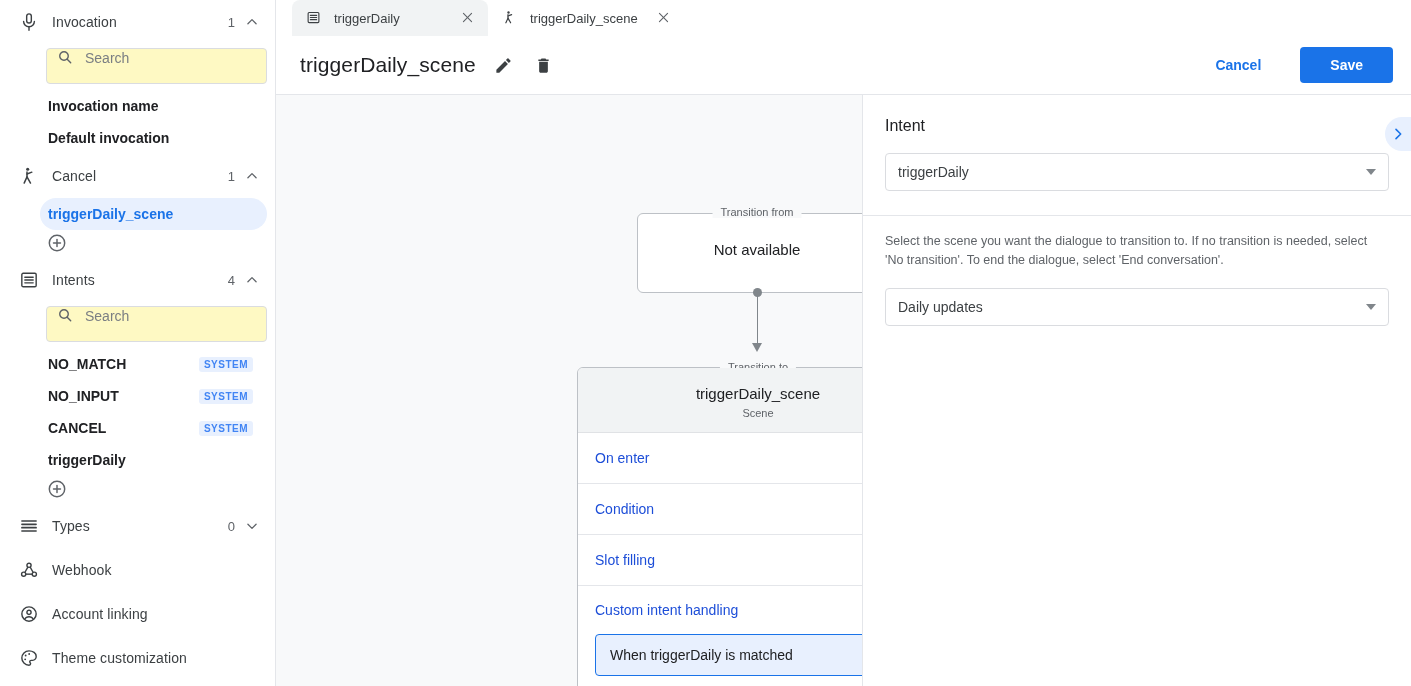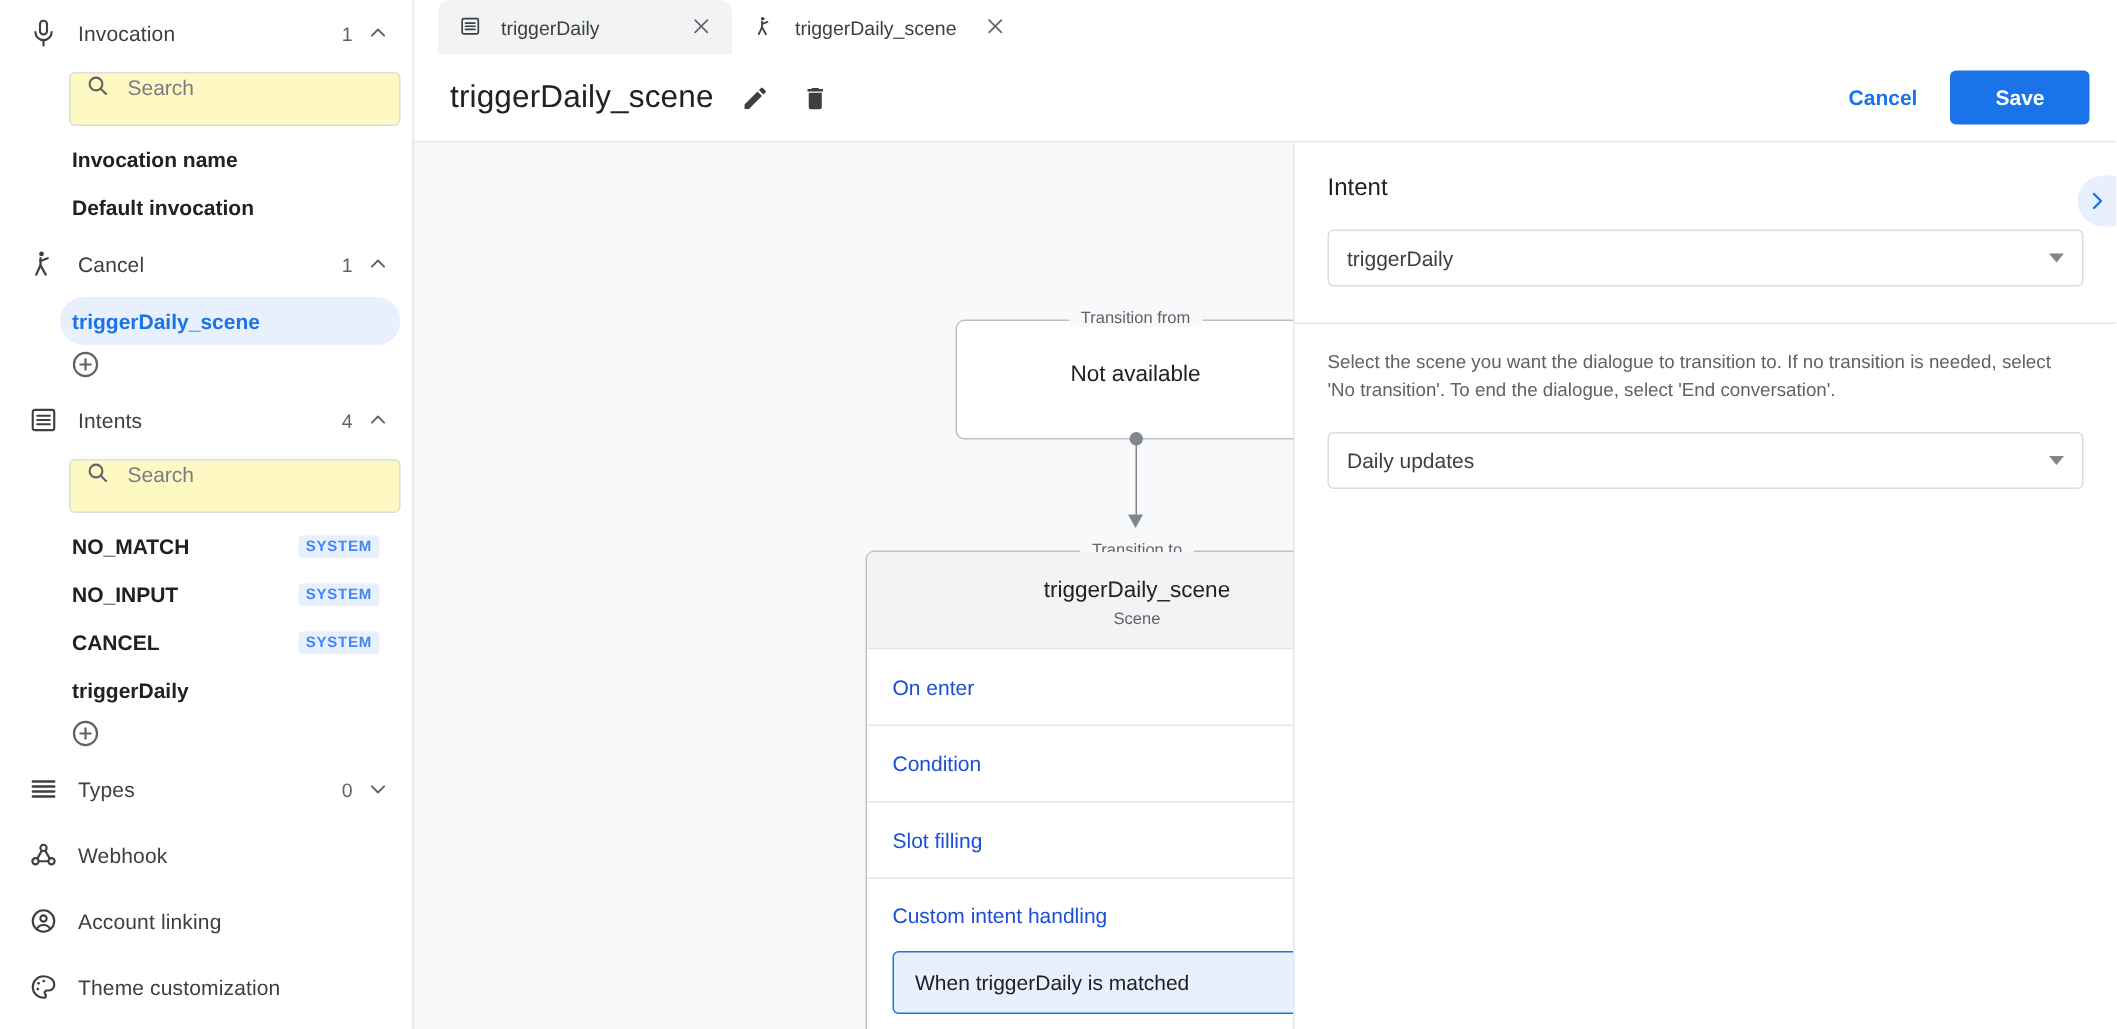--- a/index.html
+++ b/index.html
@@ -124,21 +124,21 @@
   .title-spacer { flex: 1 1 auto; }
   .btn-text {
     font-size: 14px; font-weight: bold; color: #1a73e8;
     background: transparent; border: 0; border-radius: 4px;
     padding: 9px 14px; cursor: pointer;
     font-family: "Liberation Sans", sans-serif;
   }
   .btn-primary {
     font-size: 14px; font-weight: bold; color: #ffffff;
     background: #1a73e8; border: 0; border-radius: 4px;
-    padding: 10px 30px; margin-left: 8px; cursor: pointer;
+    padding: 10px 30px; margin-left: 25px; cursor: pointer;
     font-family: "Liberation Sans", sans-serif;
   }
 
   
   .body-row { flex: 1 1 auto; display: flex; min-height: 0; position: relative; }
 
   .canvas {
     flex: 1 1 auto; min-width: 0;
     background: #f8f9fa;
     position: relative; overflow: hidden;

